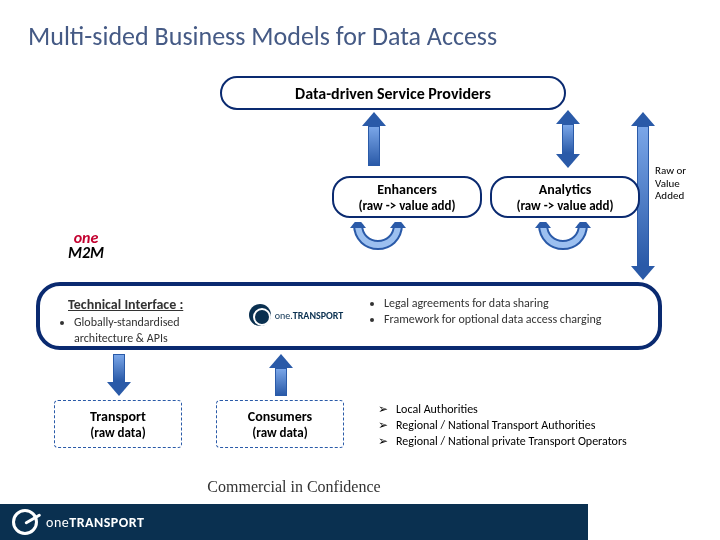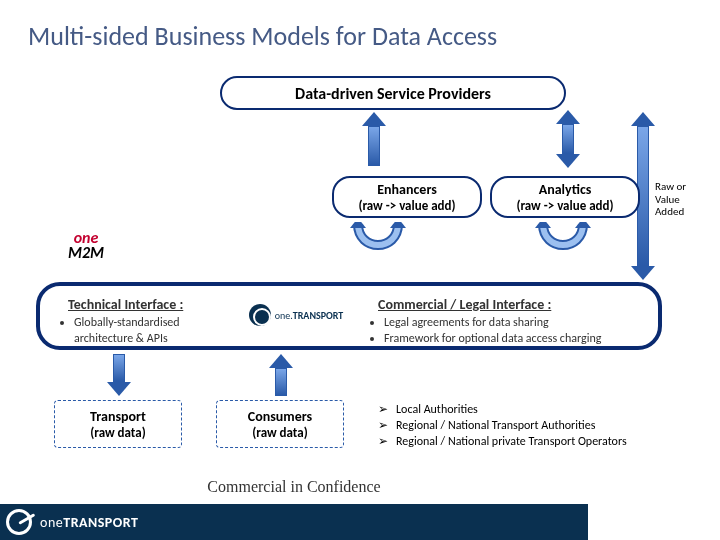--- a/index.html
+++ b/index.html
@@ -91,21 +91,21 @@
 
   
   .footer {
     position: absolute;
     left: 0; bottom: 0;
     width: 100%;
     height: 36px;
     background: #0a3050;
     display: flex;
     align-items: center;
-    padding-left: 6px;
+    padding-left: 12px;
   }
   .footer .ring {
     width: 26px; height: 26px;
     border: 3px solid #fff;
     border-radius: 50%;
     position: relative;
     margin-right: 8px;
   }
   .footer .ring:before {
     content: "";
@@ -198,21 +198,21 @@
 <body>
 <div class="slide">
 
   <div class="title">Multi-sided Business Models for Data Access</div>
 
   <div class="pill big" style="left:220px; top:76px; width:346px; height:34px;">
     <span>Data-driven Service Providers</span>
   </div>
 
 
-  <div class="lbl" style="left:655px; top:165px; width:52px; text-align:left;margin-top:16px;">
+  <div class="lbl" style="left:655px; top:165px; width:52px; text-align:left;">
     <span>Raw or</span><br>
     <span>Value</span><br>
     <span>Added</span>
   </div>
 
   <div class="arrow up" style="left:362px; top:112px;">
     <div class="head"></div>
     <div class="shaft" style="height:40px;"></div>
   </div>
 
@@ -276,21 +276,20 @@
     </div>
     <div class="col" style="width:140px; align-items:center; justify-content:center;">
       <span class="ot-badge">
         <span class="circle"></span>
         <span class="txt">
           <span>one</span>.<span class="b">TRANSPORT</span>
         </span>
       </span>
     </div>
     <div class="col" style="flex:1;">
-      <div class="heading">Commercial / Legal Interface :</div>
       <ul>
         <li><span>Legal agreements for data sharing</span></li>
         <li><span>Framework for optional data access charging</span></li>
       </ul>
     </div>
   </div>
 
   <div class="arrow down" style="left:107px; top:354px;">
     <div class="shaft" style="height:28px;"></div>
     <div class="head"></div>

